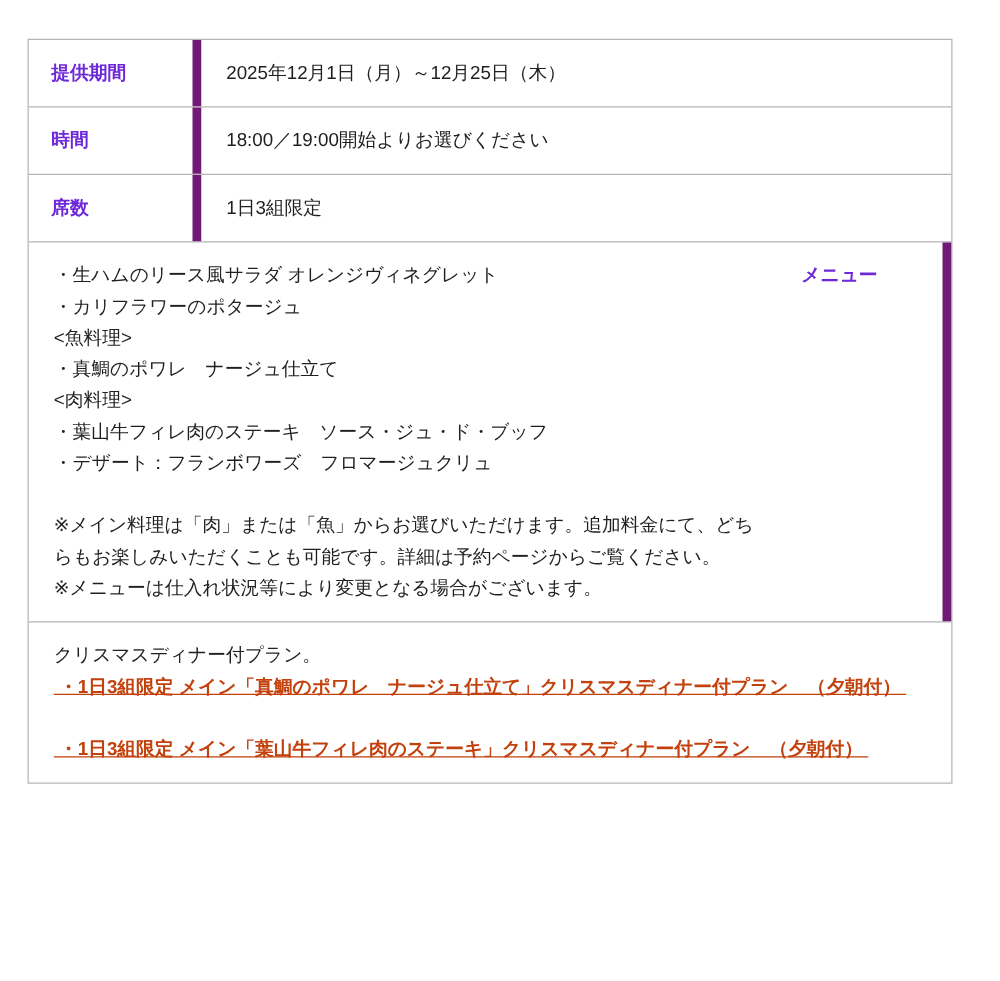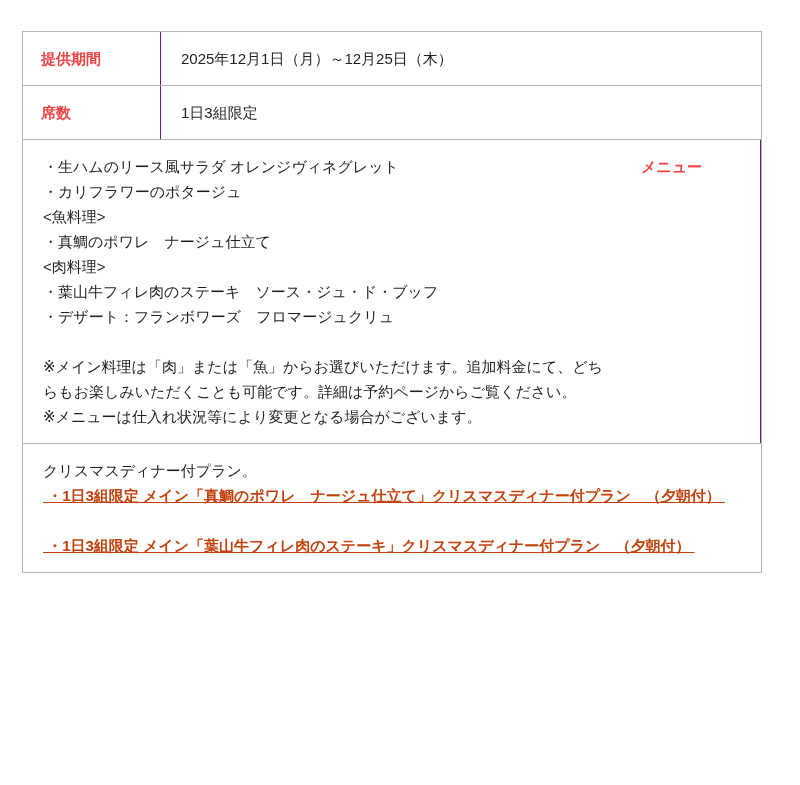--- a/index.html
+++ b/index.html
@@ -32,22 +32,22 @@
     box-sizing: border-box;
     padding: 14px 18px;
     font-size: 15px;
     line-height: 25px;
     color: #1f1f1f;
   }
   .cell.label {
     width: 138px;
     flex: 0 0 138px;
     font-weight: 700;
-    color: #ef4444;
-    border-right: 1px solid #701a75;
+    color: #6d28d9;
+    border-right: 7px solid #701a75;
   }
   .cell.value {
     flex: 1 1 auto;
     padding-left: 20px;
     padding-right: 18px;
   }
   .line { min-height: 25px; }
   .spacer { height: 25px; }
   .note { margin: 0; }
   a.res-link {
@@ -63,20 +63,26 @@
 <div class="page">
   <div class="info-table">
 
     <div class="row">
       <div class="cell label">提供期間</div>
       <div class="cell value">
         <div class="line">2025年12月1日（月）～12月25日（木）</div>
       </div>
     </div>
 
+    <div class="row">
+      <div class="cell label">時間</div>
+      <div class="cell value">
+        <div class="line">18:00／19:00開始よりお選びください</div>
+      </div>
+    </div>
 
 
     <div class="row">
       <div class="cell label">席数</div>
       <div class="cell value">
         <div class="line">1日3組限定</div>
       </div>
     </div>
 
     <div class="row">

